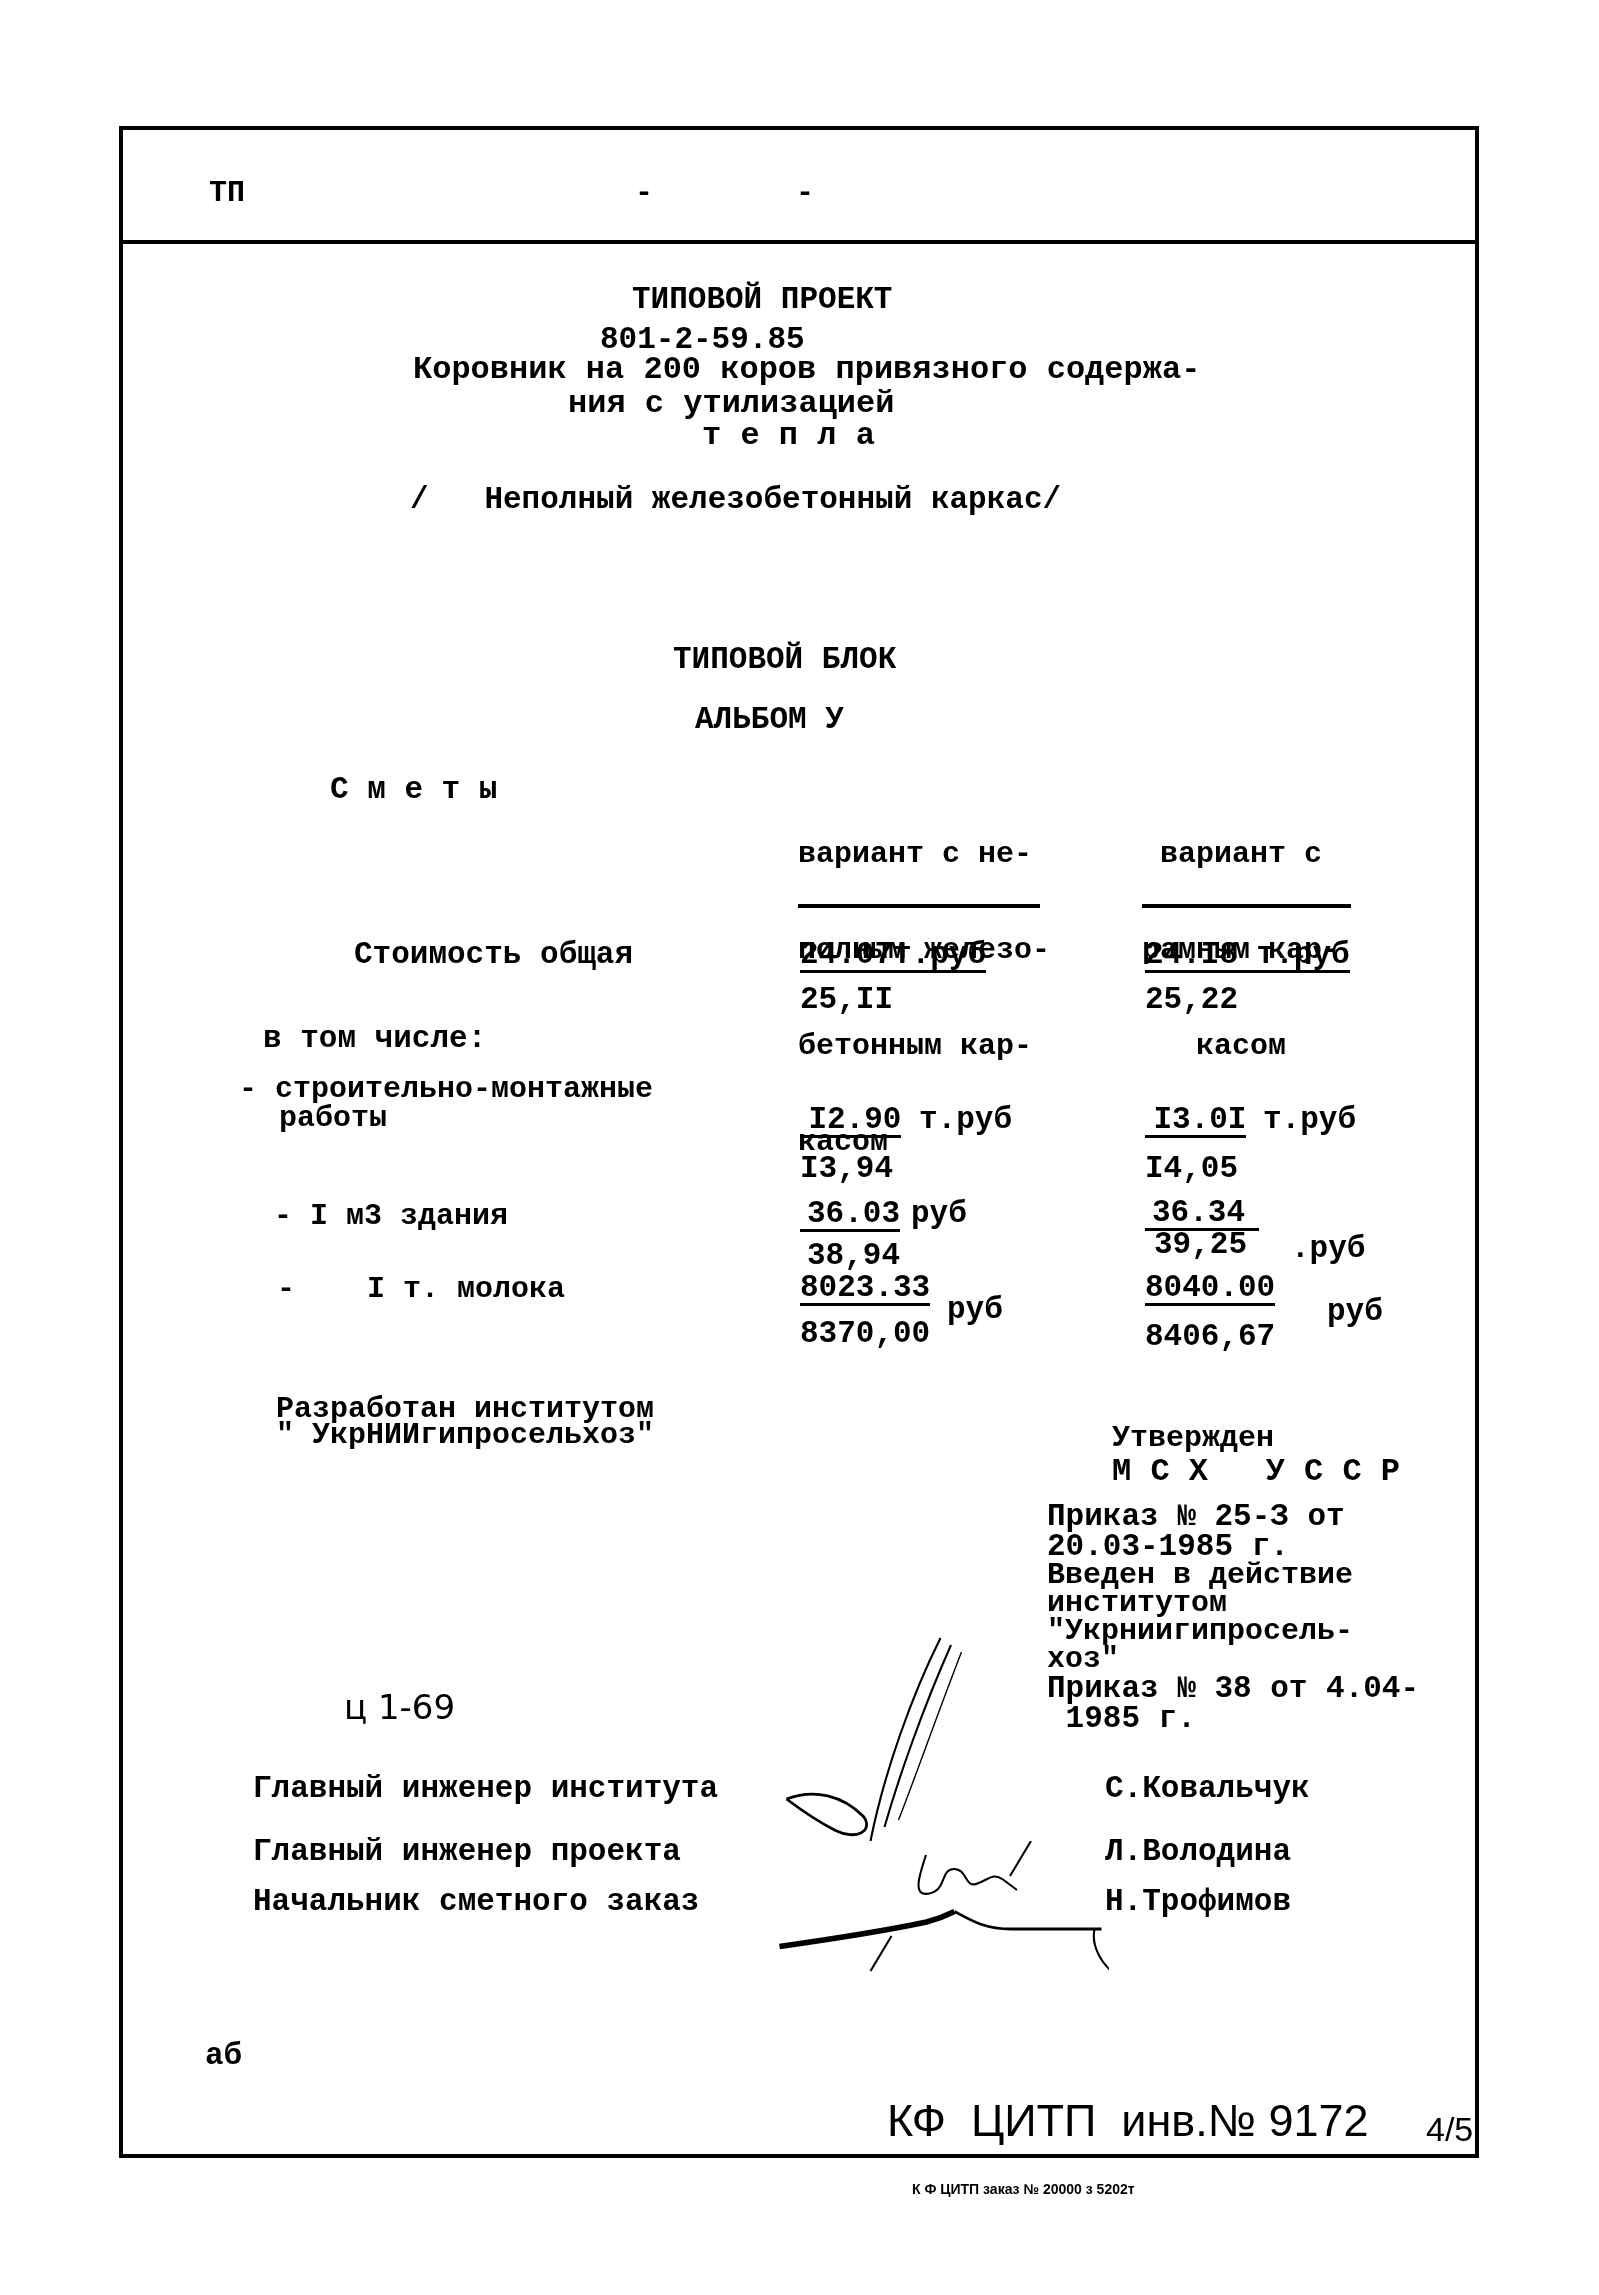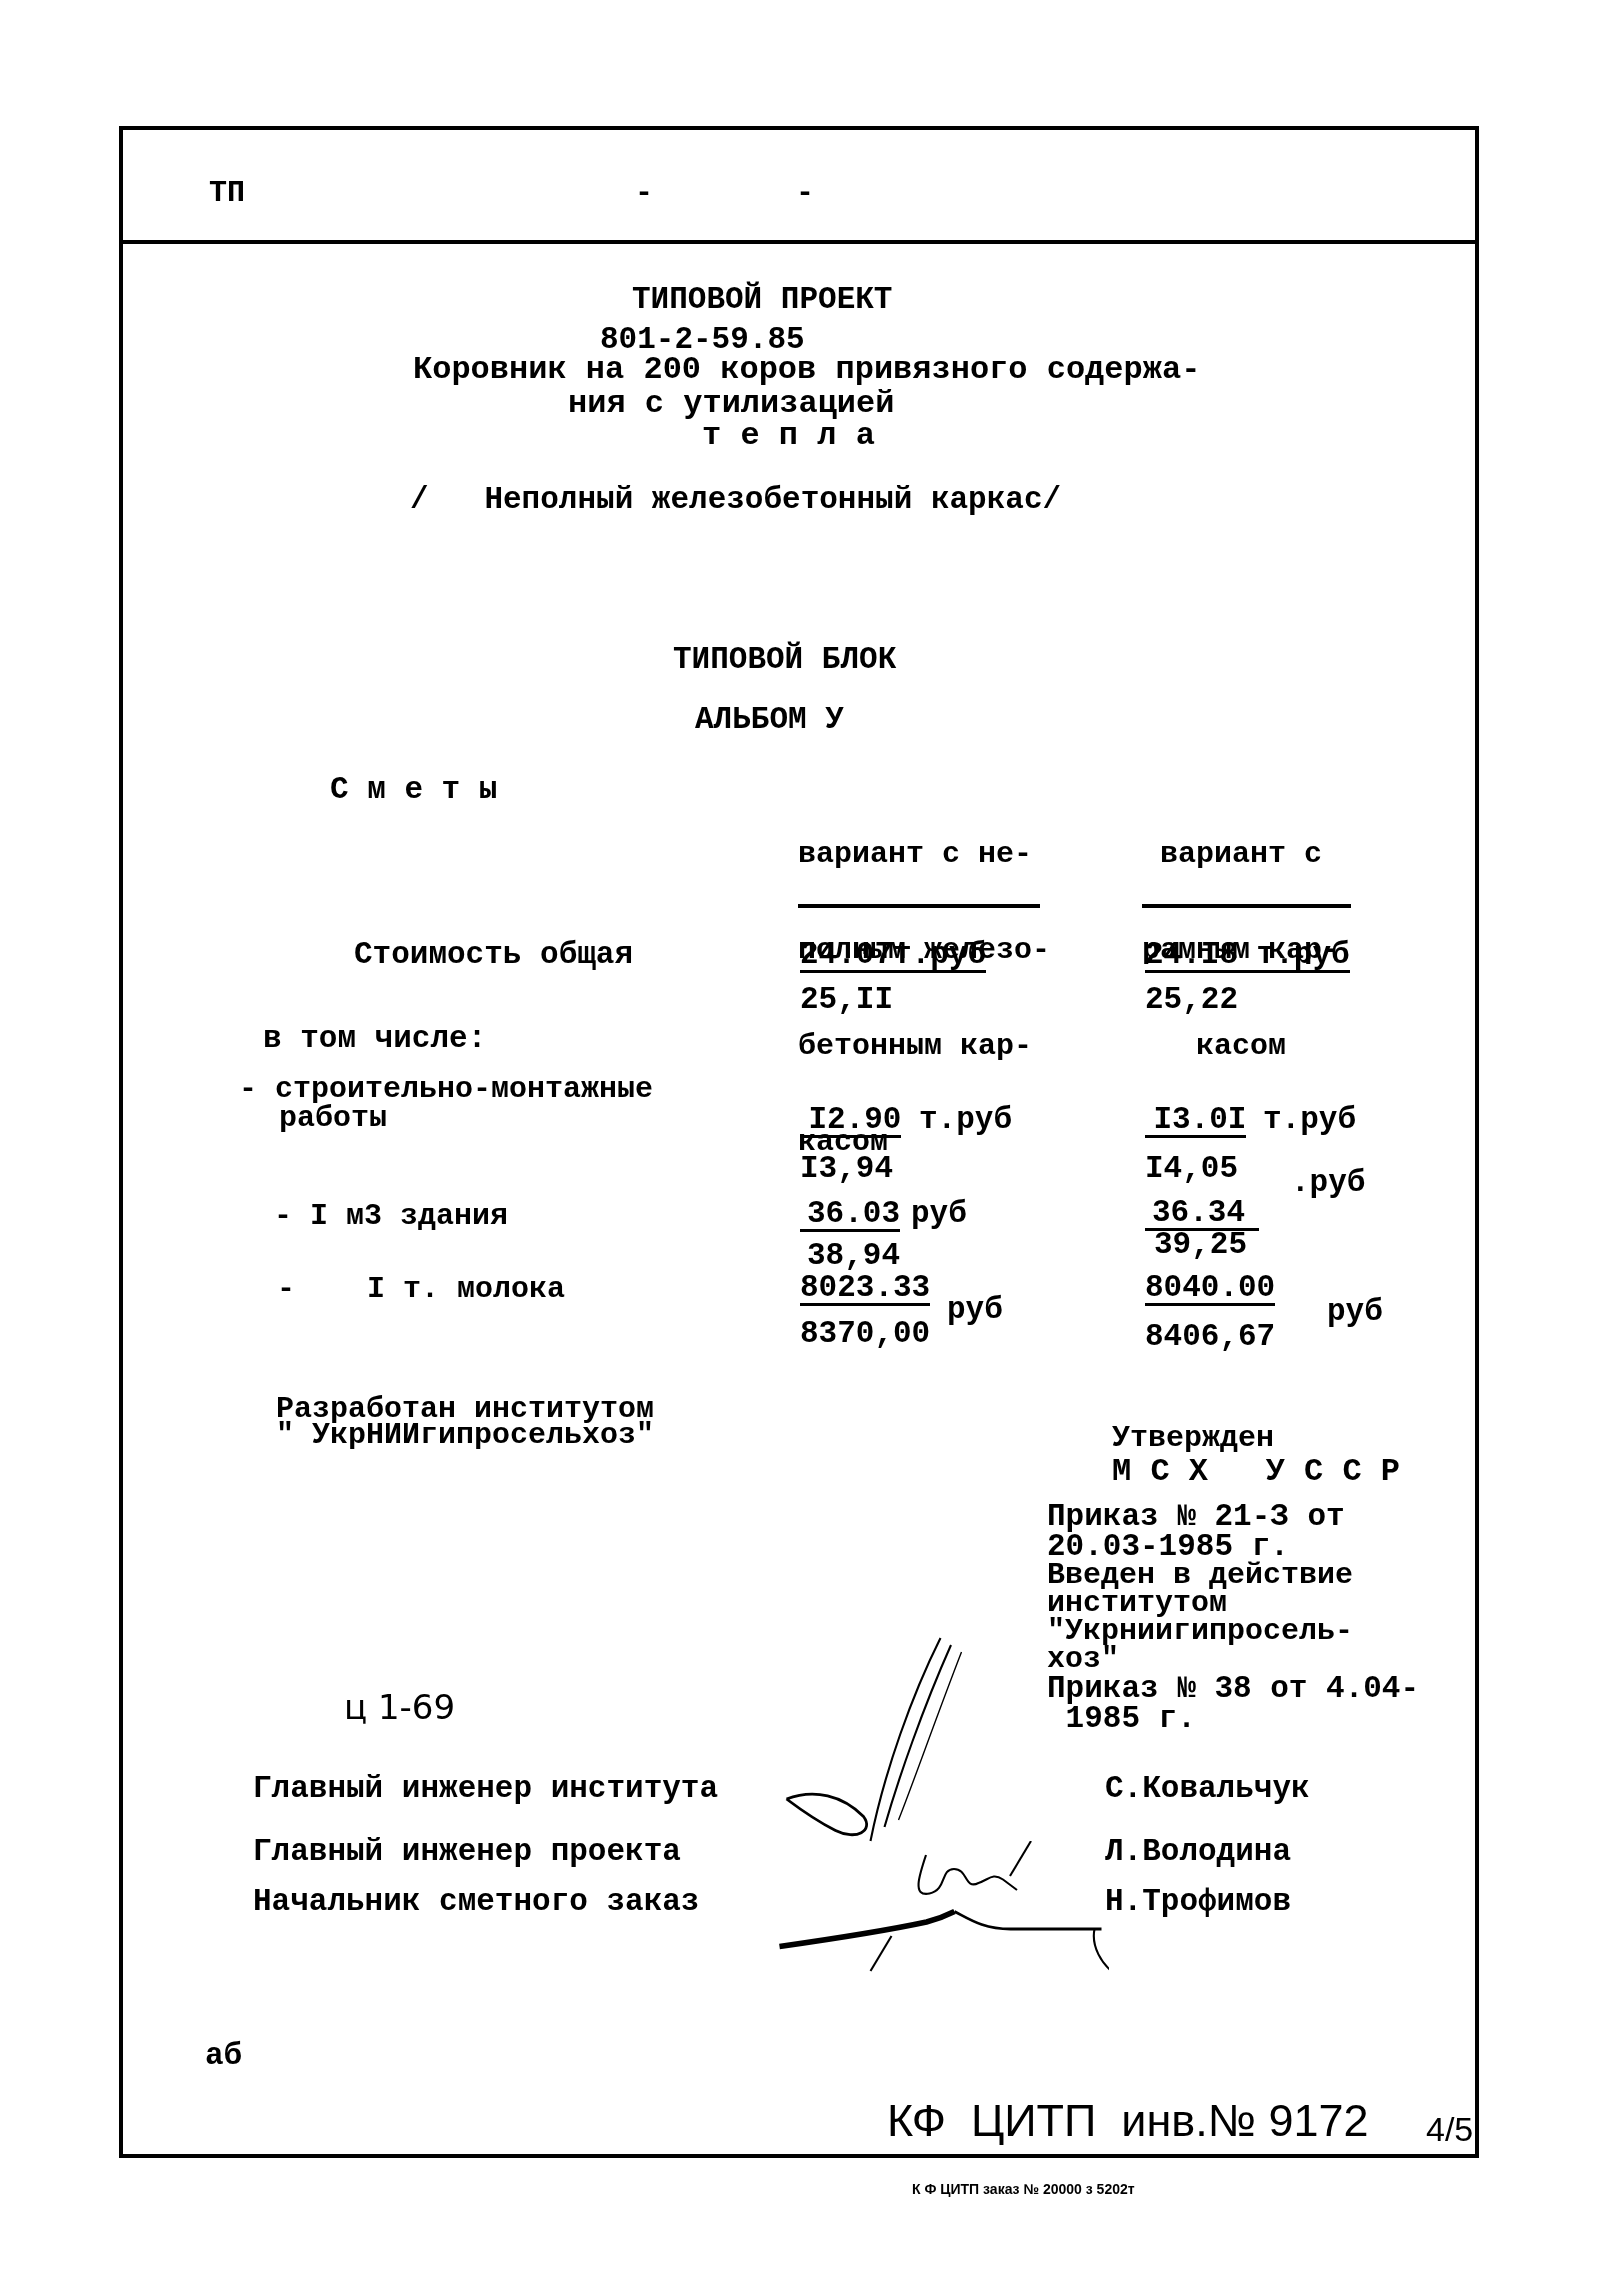--- a/index.html
+++ b/index.html
@@ -76,36 +76,36 @@
 <div class="abs t44 ul" style="left:1145px; top:1104px; padding-left:8.4px;">I3.0I</div>
 <div class="abs t44" style="left:1263px; top:1104px;">т.руб</div>
 <div class="abs t44" style="left:1145px; top:1153px;">I4,05</div>
 
 <div class="abs t42" style="left:274px; top:1202px;">- I м3 здания</div>
 <div class="abs t44 ul" style="left:800px; top:1198px; padding-left:7px;">36.03</div>
 <div class="abs t44" style="left:911px; top:1198px;">руб</div>
 <div class="abs t44" style="left:807px; top:1240px;">38,94</div>
 <div class="abs t44 ul" style="left:1145px; top:1197px; padding-left:7px; padding-right:14px;">36.34</div>
 <div class="abs t44" style="left:1154px; top:1229px;">39,25</div>
-<div class="abs t44" style="left:1291px; top:1167px;text-align:center;">.руб</div>
+<div class="abs t44" style="left:1291px; top:1233px;text-align:center;">.руб</div>
 
 <div class="abs t42" style="left:277px; top:1275px;">-    I т. молока</div>
 <div class="abs t44 ul" style="left:800px; top:1272px;">8023.33</div>
 <div class="abs t44" style="left:947px; top:1294px;">руб</div>
 <div class="abs t44" style="left:800px; top:1318px;">8370,00</div>
 <div class="abs t44 ul" style="left:1145px; top:1272px;">8040.00</div>
 <div class="abs t44" style="left:1327px; top:1296px;">руб</div>
 <div class="abs t44" style="left:1145px; top:1321px;">8406,67</div>
 
 <div class="abs t42" style="left:276px; top:1395px;">Разработан институтом</div>
 <div class="abs t42" style="left:276px; top:1421px;">" УкрНИИгипросельхоз"</div>
 
 <div class="abs t42" style="left:1112px; top:1424px;">Утвержден</div>
 <div class="abs t46" style="left:1112px; top:1456px;">М С Х   У С С Р</div>
-<div class="abs t44" style="left:1047px; top:1501px;">Приказ № 21-З от</div>
+<div class="abs t44" style="left:1047px; top:1501px;">Приказ № 25-З от</div>
 <div class="abs t44" style="left:1047px; top:1531px;">20.03-1985 г.</div>
 <div class="abs t42" style="left:1047px; top:1561px;">Введен в действие</div>
 <div class="abs t42" style="left:1047px; top:1589px;">институтом</div>
 <div class="abs t42" style="left:1047px; top:1617px;">"Укрниигипросель-</div>
 <div class="abs t42" style="left:1047px; top:1645px;">хоз"</div>
 <div class="abs t44" style="left:1047px; top:1673px;">Приказ № 38 от 4.04-</div>
 <div class="abs t44" style="left:1047px; top:1703px;"> 1985 г.</div>
 
 <div class="abs hand" style="left:344px; top:1687px; font-size:34px;">ц 1-69</div>
 

